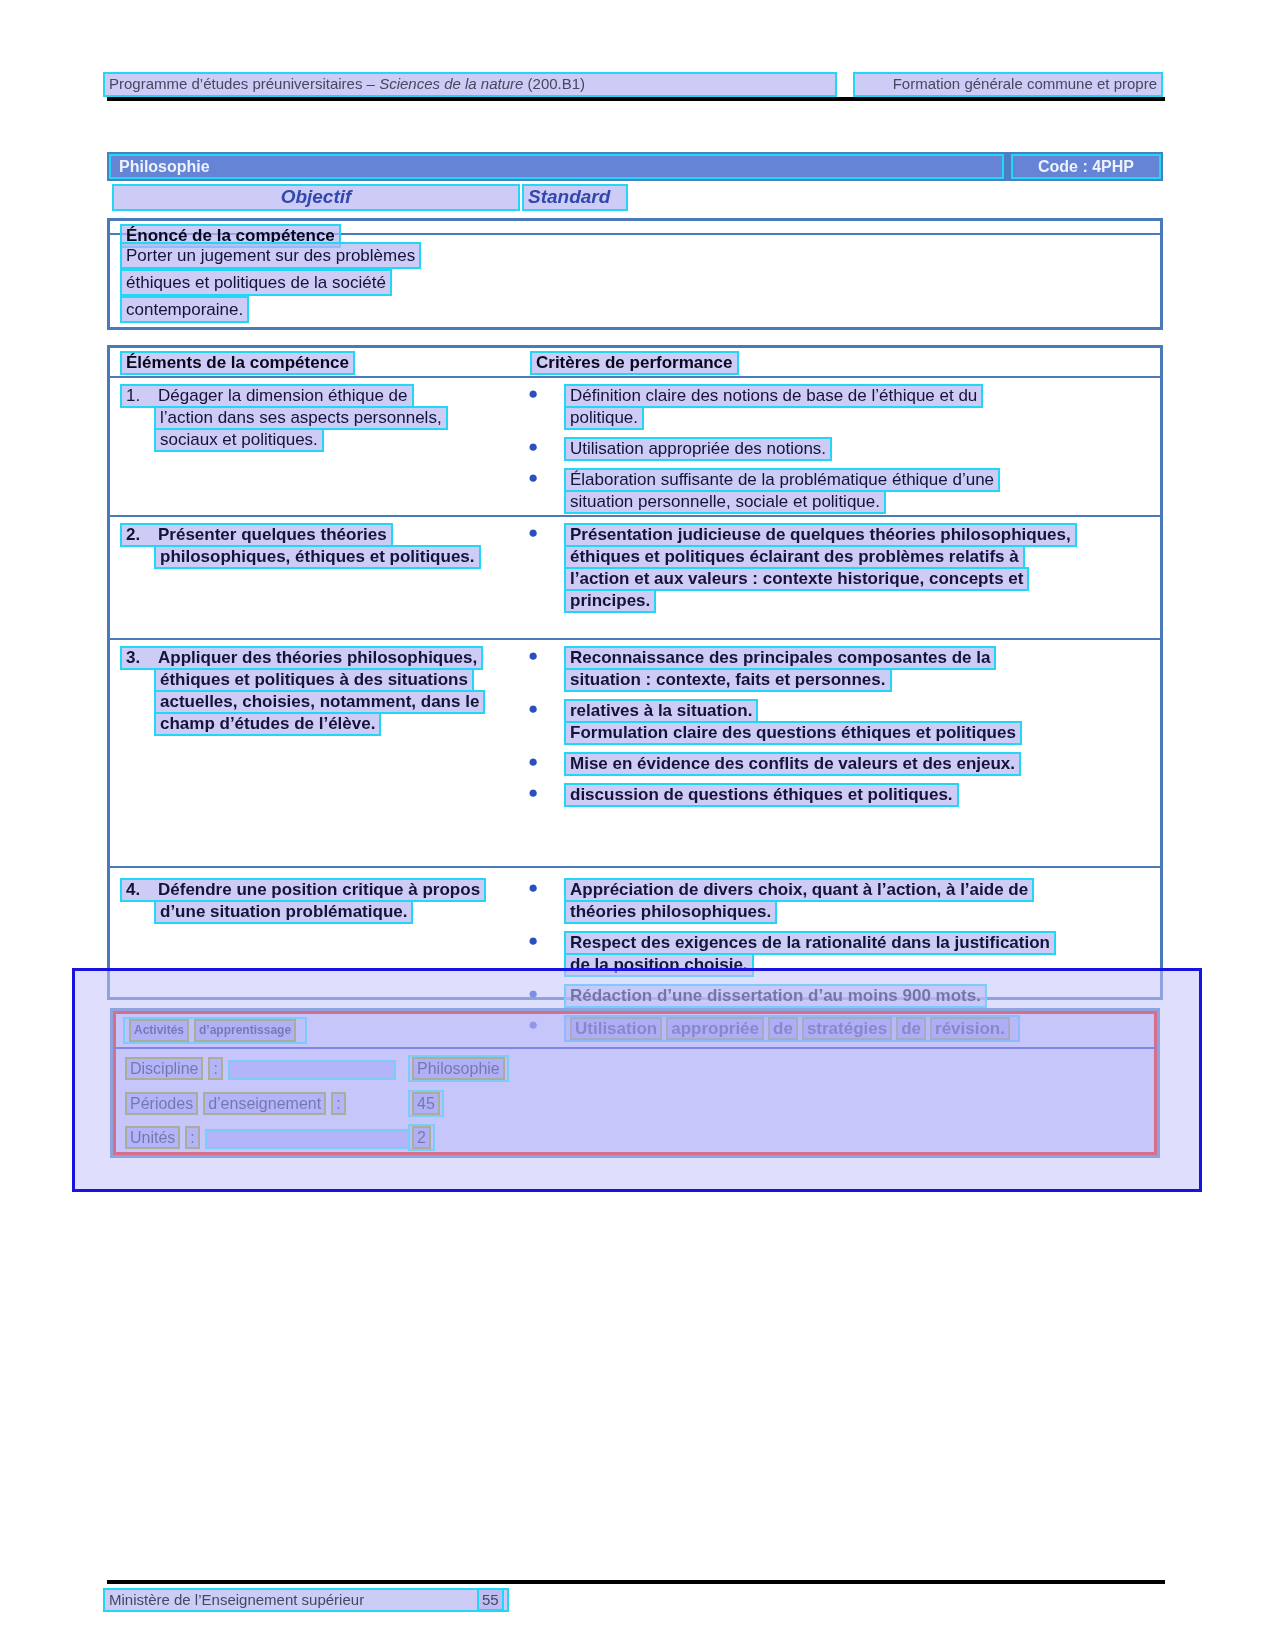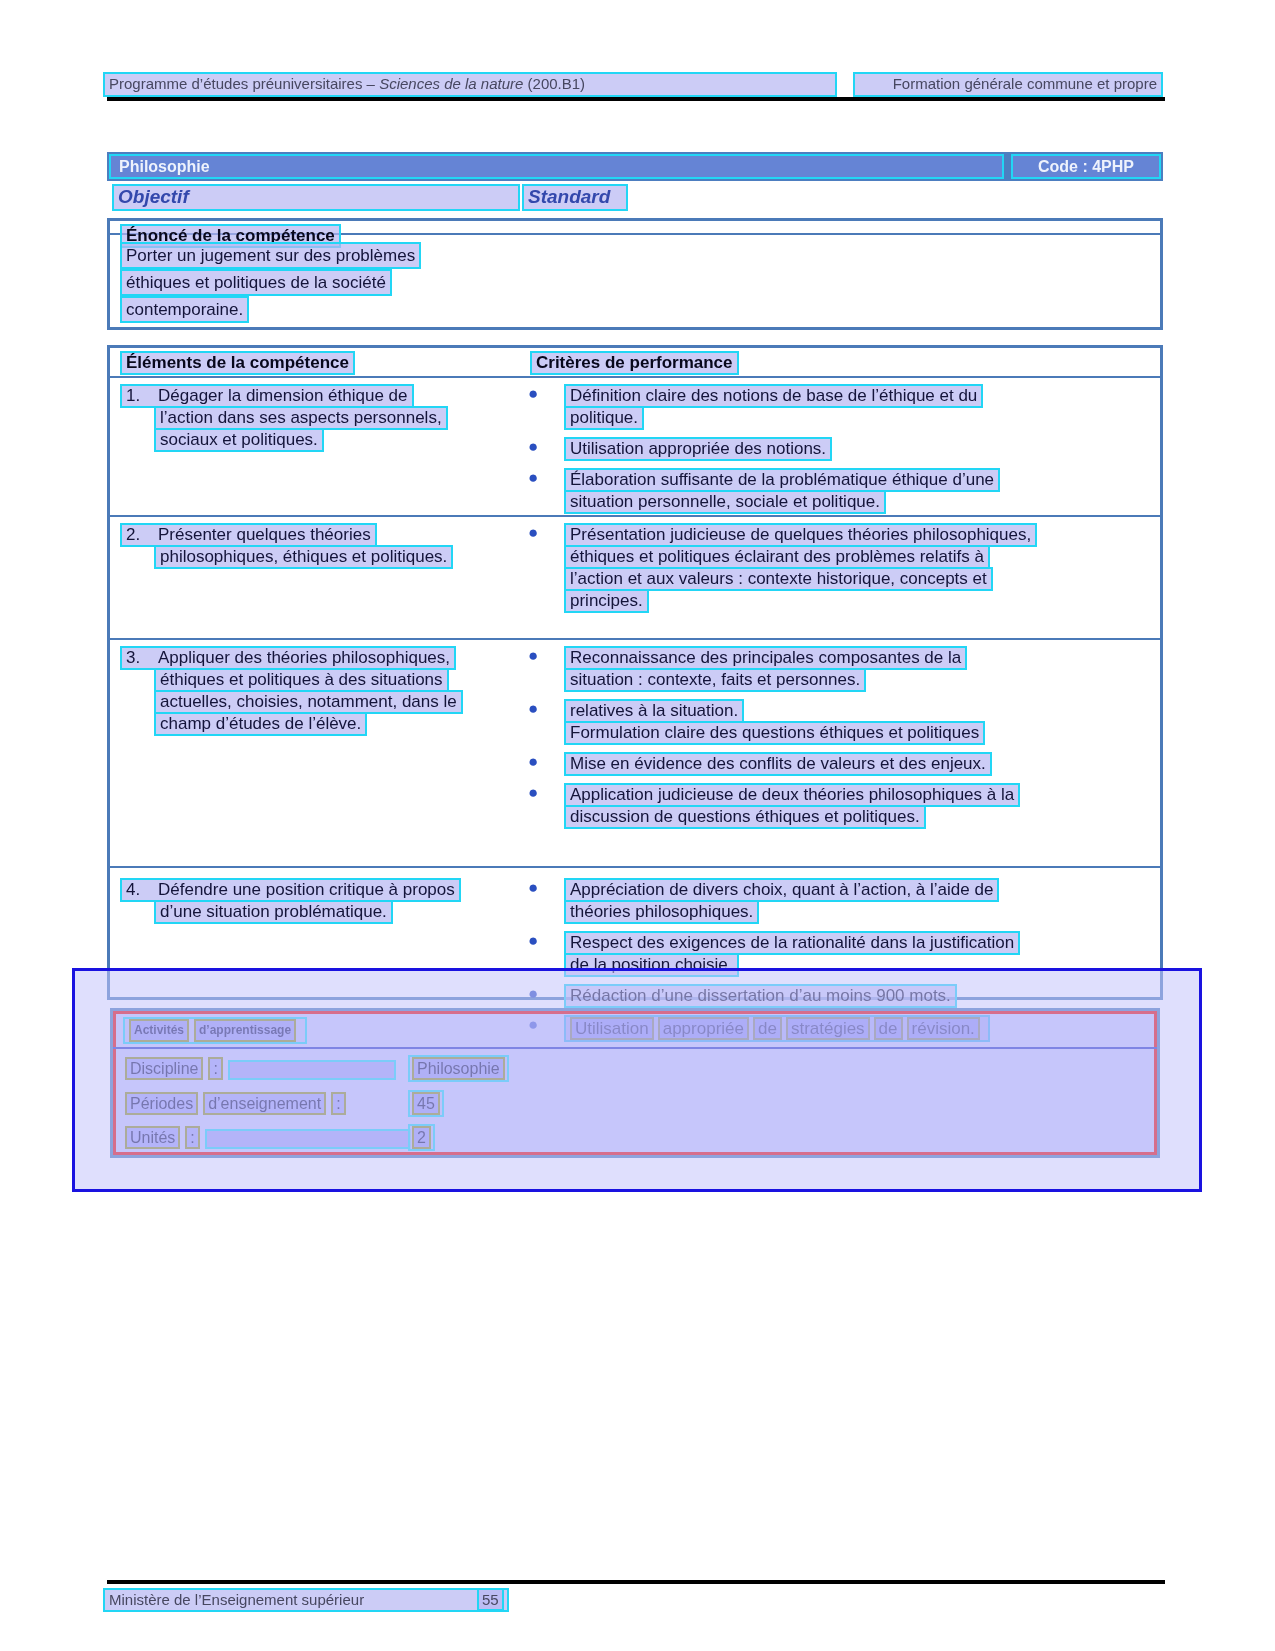--- a/index.html
+++ b/index.html
@@ -31,37 +31,37 @@
   .titlebar{position:absolute;left:107px;top:152px;width:1056px;height:29px;
         background:#4d7ec0;display:flex;justify-content:space-between;align-items:center;
         box-sizing:border-box;padding:0 2px;}
   .bar-hl{border:2px solid #22d6f5;background:rgba(130,140,240,0.45);
         color:#eef2fc;font-weight:bold;font-size:16px;height:25px;line-height:20px;
         box-sizing:border-box;white-space:nowrap;}
   .bar-left{width:895px;padding:1px 0 0 8px;}
   .bar-right{width:150px;text-align:center;padding-top:1px;}
   .obj,.std{position:absolute;top:184px;height:27px;font-size:19px;font-weight:bold;
         font-style:italic;color:#3348ac;line-height:22px;}
-  .obj{left:112px;width:408px;}
+  .obj{left:112px;width:408px;text-align:center;}
   .std{left:522px;width:106px;}
   
   .box{position:absolute;left:107px;width:1056px;border:3px solid #4b7ab8;
        box-sizing:border-box;background:#fff;}
   .box1{top:218px;height:112px;}
   .b1-head{height:14px;border-bottom:2px solid #4b7ab8;box-sizing:border-box;padding:3px 0 0 10px;}
   .hd{font-weight:bold;font-size:17px;color:#08081c;line-height:20px;}
   .b1-body{padding:7px 0 0 10px;font-size:17px;}
   .b1-body .ln{height:27px;line-height:23px;white-space:nowrap;}
   .box2{top:345px;height:655px;font-size:17px;}
   .t-head{height:30px;border-bottom:2px solid #4b7ab8;box-sizing:border-box;
           padding-top:3px;position:relative;}
   .t-head .lft{margin-left:10px;}
   .t-head .rgt{position:absolute;left:420px;top:3px;}
   .trow{display:flex;box-sizing:border-box;padding-top:6px;}
-  .trow.sep{border-top:2px solid #4b7ab8;}
+  .trow.sep{border-top:2px solid #4b7ab8;font-weight:bold;}
   .r1{height:137px}.r2{height:123px}.r3{height:228px}.r4{height:175px;padding-top:10px}
   .cell-l{width:410px;flex:none;padding-left:10px;box-sizing:border-box;}
   .cell-r{flex:1;min-width:0;}
   .ln{height:22px;line-height:20px;white-space:nowrap;}
   .ind{margin-left:34px;}
   .num{display:inline-block;width:32px;}
   .crit{position:relative;padding-left:44px;margin-bottom:9px;}
   .crit .bullet{position:absolute;left:8px;top:0;color:#2a4fc0;font-size:17px;}
   .crit-words .wbox{margin-right:4px;}
   
@@ -174,21 +174,20 @@
           <span class="bullet">●</span>
         <div class="ln"><span class="hl">relatives à la situation.</span></div>
         <div class="ln"><span class="hl">Formulation claire des questions éthiques et politiques</span></div>
       </div>
       <div class="crit">
           <span class="bullet">●</span>
         <div class="ln"><span class="hl">Mise en évidence des conflits de valeurs et des enjeux.</span></div>
       </div>
       <div class="crit">
           <span class="bullet">●</span>
-        <div class="ln"><span class="hl">Application judicieuse de deux théories philosophiques à la</span></div>
         <div class="ln"><span class="hl">discussion de questions éthiques et politiques.</span></div>
       </div>
     </div>
   </div>
 
   <div class="trow sep r4">
     <div class="cell-l">
       <div class="ln"><span class="hl"><span class="num">4.</span><span>Défendre une position critique à propos</span></span></div>
       <div class="ln ind"><span class="hl">d’une situation problématique.</span></div>
     </div>

